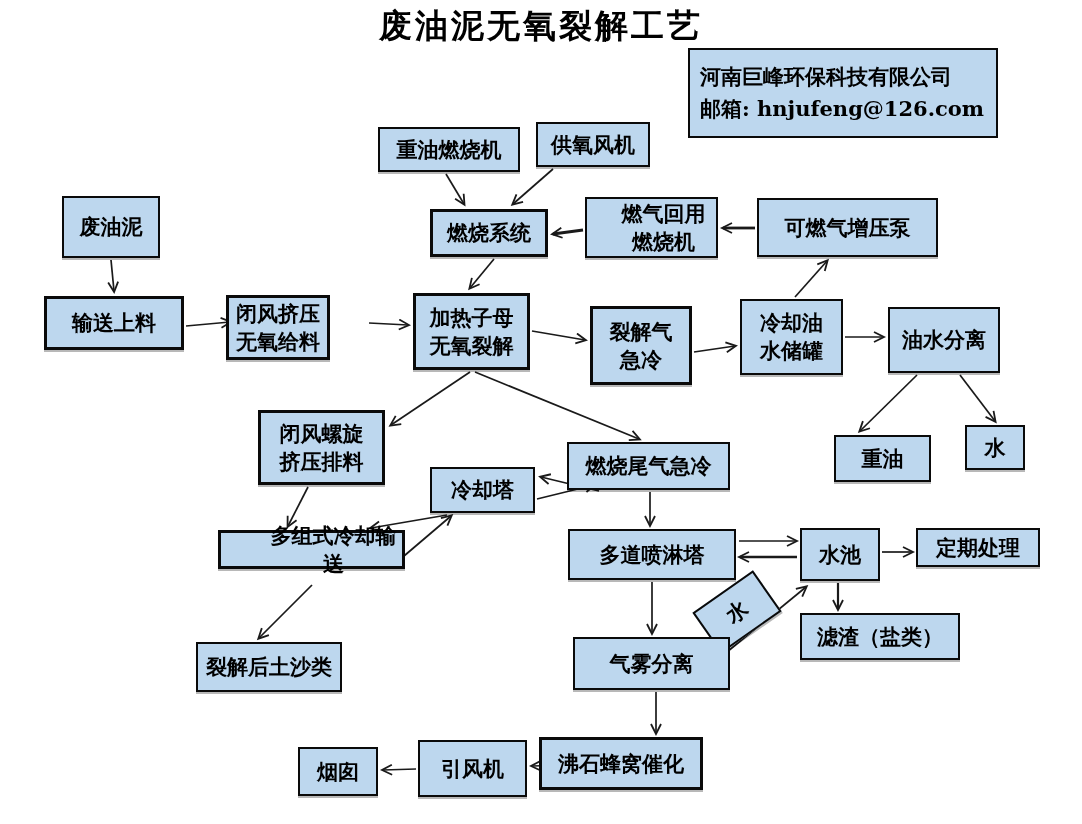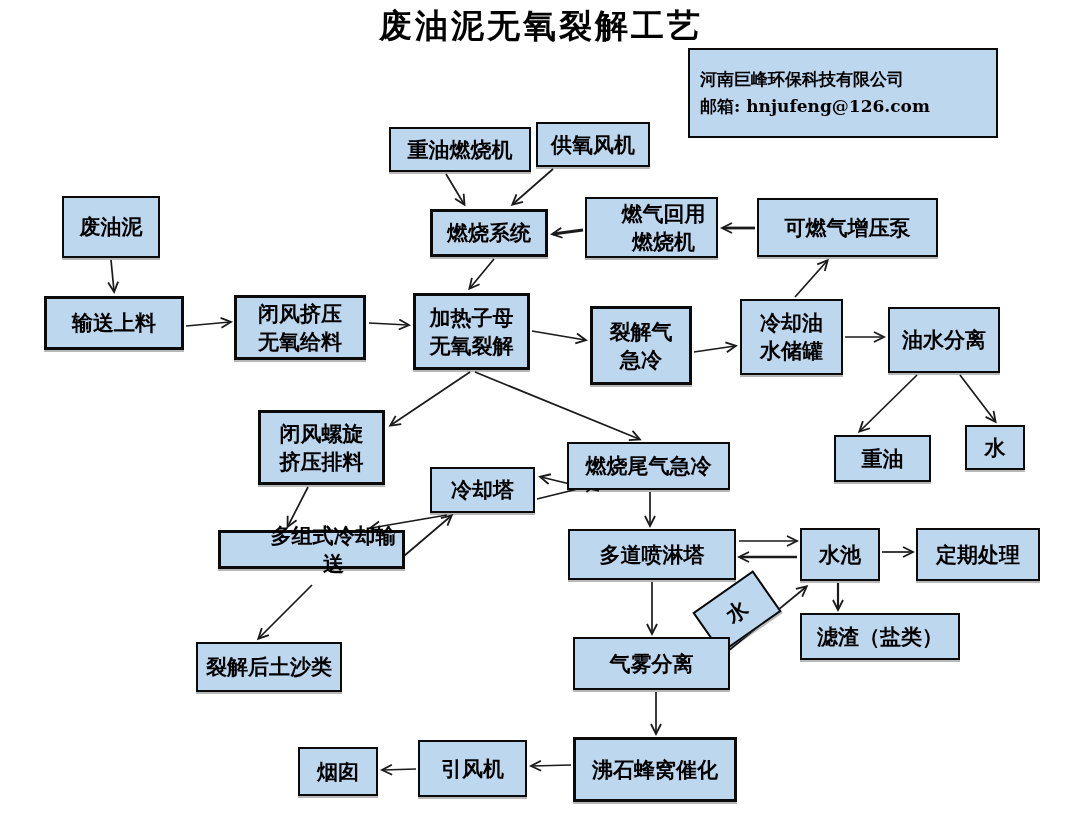--- a/index.html
+++ b/index.html
@@ -8,21 +8,21 @@
     font-family:"DejaVu Serif","Liberation Serif",serif;color:#000;
   }
   #diagram-title{
     position:absolute;top:4px;left:0;width:100%;text-align:center;
     font-size:33px;font-weight:bold;letter-spacing:3px;color:#000;
   }
   #company-box{
     position:absolute;left:688px;top:48px;width:310px;height:90px;
     background:#BDD7EE;border:2px solid #0a0a0a;box-sizing:border-box;
     display:flex;flex-direction:column;justify-content:center;gap:4px;
-    padding:4px 10px;font-size:17px;font-weight:bold;line-height:1.35;
+    padding:4px 10px;font-size:21px;font-weight:bold;line-height:1.35;
   }
   #edges-svg{position:absolute;left:0;top:0;z-index:1;}
   #nodes-layer{position:absolute;left:0;top:0;width:100%;height:100%;z-index:2;pointer-events:none;}
   .node{
     position:absolute;background:#BDD7EE;border:2px solid #0a0a0a;box-sizing:border-box;
     display:flex;flex-direction:column;align-items:center;justify-content:center;
     font-size:21px;font-weight:600;line-height:1.32;text-align:center;
     box-shadow:0 2px 0 rgba(0,0,0,0.28);
   }
   .node.thick{border-width:3px;}
@@ -79,29 +79,29 @@
       <line x1="416" y1="769" x2="383" y2="770" stroke="#1a1a1a" stroke-width="1.7" marker-end="url(#ah)"></line>
     </svg>
 
   <div id="nodes-layer">
       <div class="node" style="left: 62px; top: 196px; width: 98px; height: 62px;">
         <div>废油泥</div>
       </div>
       <div class="node thick" style="left: 44px; top: 296px; width: 140px; height: 54px;">
         <div>输送上料</div>
       </div>
-      <div class="node thick" style="left: 234px; top: 295px; width: 132px; height: 65px;">
+      <div class="node thick" style="left: 226px; top: 295px; width: 104px; height: 65px;">
         <div>闭风挤压</div>
         <div>无氧给料</div>
       </div>
       <div class="node thick" style="left: 413px; top: 293px; width: 117px; height: 77px;">
         <div>加热子母</div>
         <div>无氧裂解</div>
       </div>
-      <div class="node" style="left: 378px; top: 127px; width: 142px; height: 45px; margin-left: 11px;">
+      <div class="node" style="left: 378px; top: 127px; width: 142px; height: 45px;">
         <div>重油燃烧机</div>
       </div>
       <div class="node" style="left: 536px; top: 122px; width: 114px; height: 45px;">
         <div>供氧风机</div>
       </div>
       <div class="node thick" style="left: 430px; top: 209px; width: 118px; height: 48px;">
         <div>燃烧系统</div>
       </div>
       <div class="node" style="left: 585px; top: 197px; width: 133px; height: 61px; padding-left: 24px;">
         <div>燃气回用</div>
@@ -139,36 +139,36 @@
       </div>
       <div class="node thick" style="left: 218px; top: 530px; width: 187px; height: 39px; padding-left: 44px;">
         <div>多组式冷却输送</div>
       </div>
       <div class="node" style="left: 568px; top: 529px; width: 168px; height: 51px;">
         <div>多道喷淋塔</div>
       </div>
       <div class="node" style="left: 800px; top: 528px; width: 80px; height: 53px;">
         <div>水池</div>
       </div>
-      <div class="node" style="left: 916px; top: 528px; width: 124px; height: 53px;">
+      <div class="node" style="left: 916px; top: 528px; width: 124px; height: 39px;">
         <div>定期处理</div>
       </div>
       <div class="node" style="left: 800px; top: 613px; width: 160px; height: 47px;">
         <div>滤渣（盐类）</div>
       </div>
       <div class="node" style="left: 700px; top: 587px; width: 74px; height: 50px; transform: rotate(-35deg);">
         <div>水</div>
       </div>
       <div class="node" style="left: 196px; top: 642px; width: 146px; height: 50px;">
         <div>裂解后土沙类</div>
       </div>
       <div class="node" style="left: 573px; top: 637px; width: 157px; height: 53px;">
         <div>气雾分离</div>
       </div>
-      <div class="node thick" style="left: 573px; top: 737px; width: 164px; height: 65px;">
+      <div class="node thick" style="left: 539px; top: 737px; width: 164px; height: 53px;">
         <div>沸石蜂窝催化</div>
       </div>
       <div class="node" style="left: 418px; top: 740px; width: 109px; height: 57px;">
         <div>引风机</div>
       </div>
       <div class="node" style="left: 298px; top: 747px; width: 80px; height: 49px;">
         <div>烟囱</div>
       </div>
     </div>
 

